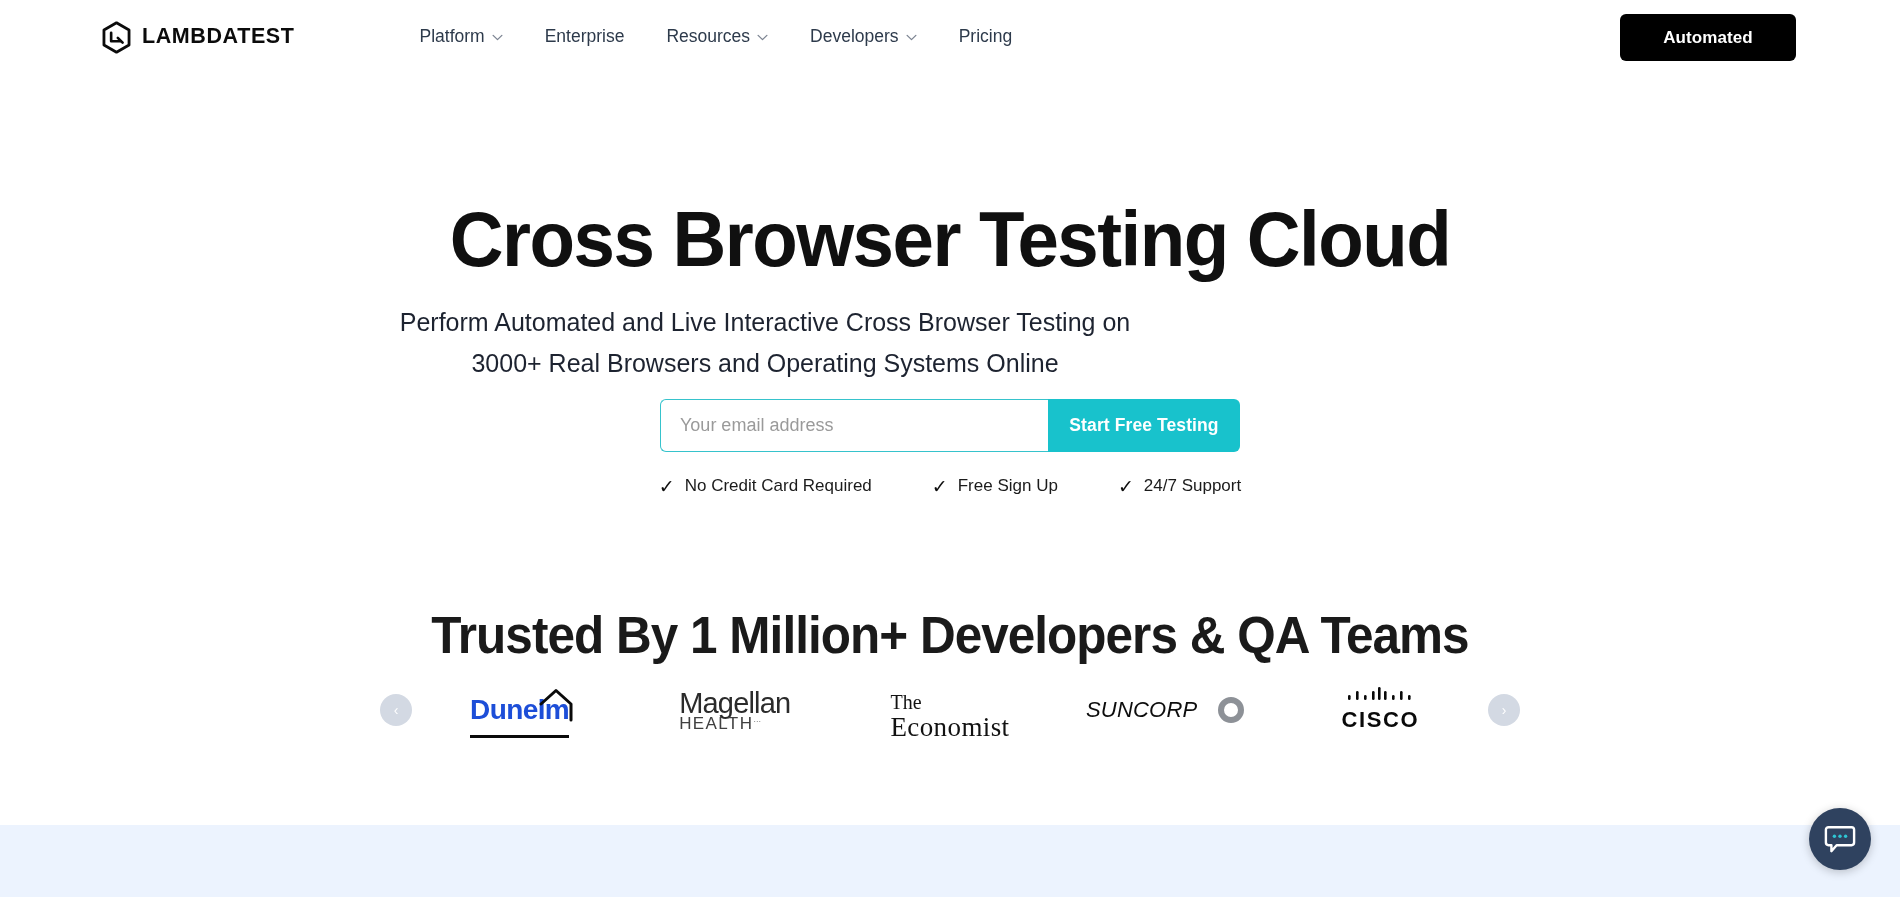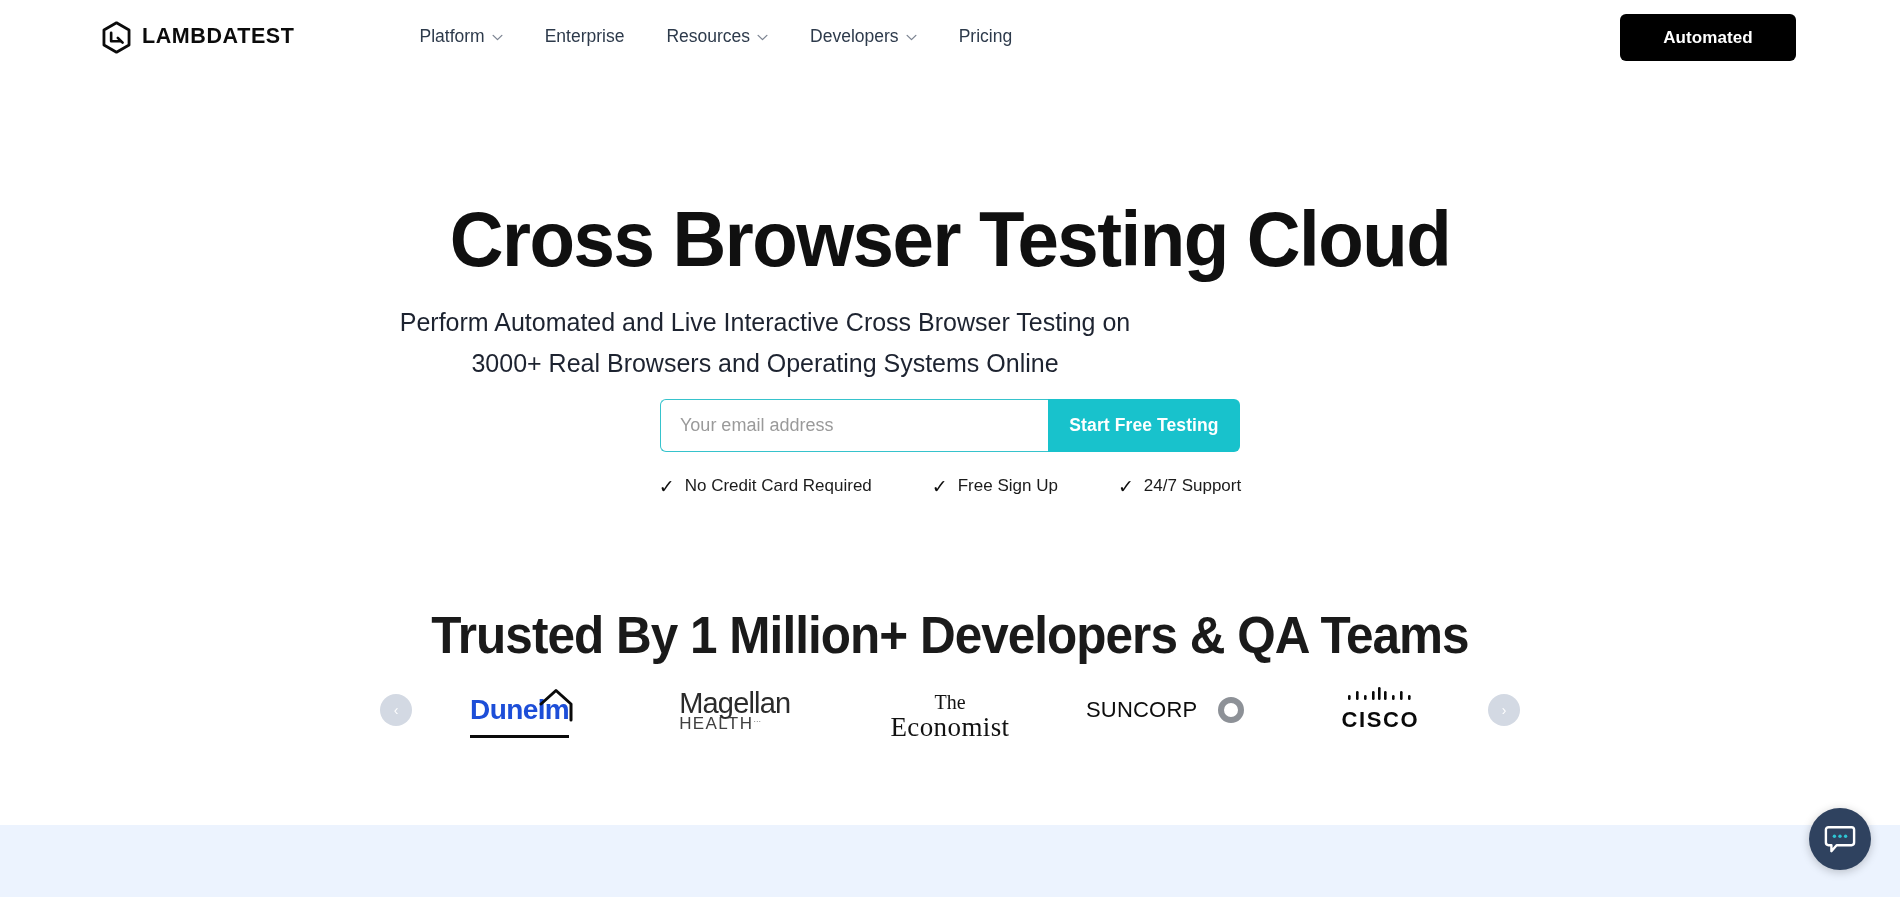--- a/index.html
+++ b/index.html
@@ -154,26 +154,26 @@
   }
   .lg-mag .m2 {
     font-size: 17px; font-weight: 400; color: #404040;
     letter-spacing: 1.4px; display: block;
     margin-top: -3px;
   }
   .lg-mag .tm { font-size: 8px; vertical-align: super; letter-spacing: 0; }
   
   .lg-econ {
     font-family: "Liberation Serif", "DejaVu Serif", serif;
-    color: #121212; text-align: center; line-height: 1.04; margin-top: 13px;
+    color: #121212; line-height: 1.04; margin-top: 13px;
   }
   .lg-econ .e1 { font-size: 20px; display: block; }
   .lg-econ .e2 { font-size: 27px; display: block; letter-spacing: .4px; }
   
-  .lg-sun { display: flex; align-items: center; gap: 21px; }
+  .lg-sun { display: flex; align-items: center; gap: 21px; font-style: italic; }
   .lg-sun .word {
     font-size: 22px; font-weight: 400; color: #0d0d0d; letter-spacing: .2px;
   }
   .lg-sun .ring {
     width: 26px; height: 26px; border-radius: 50%;
     border: 6px solid #8d9197; box-sizing: border-box;
   }
   
   .lg-cisco { text-align: center; }
   .lg-cisco .bars { display: block; margin: 0 auto 3px; }

